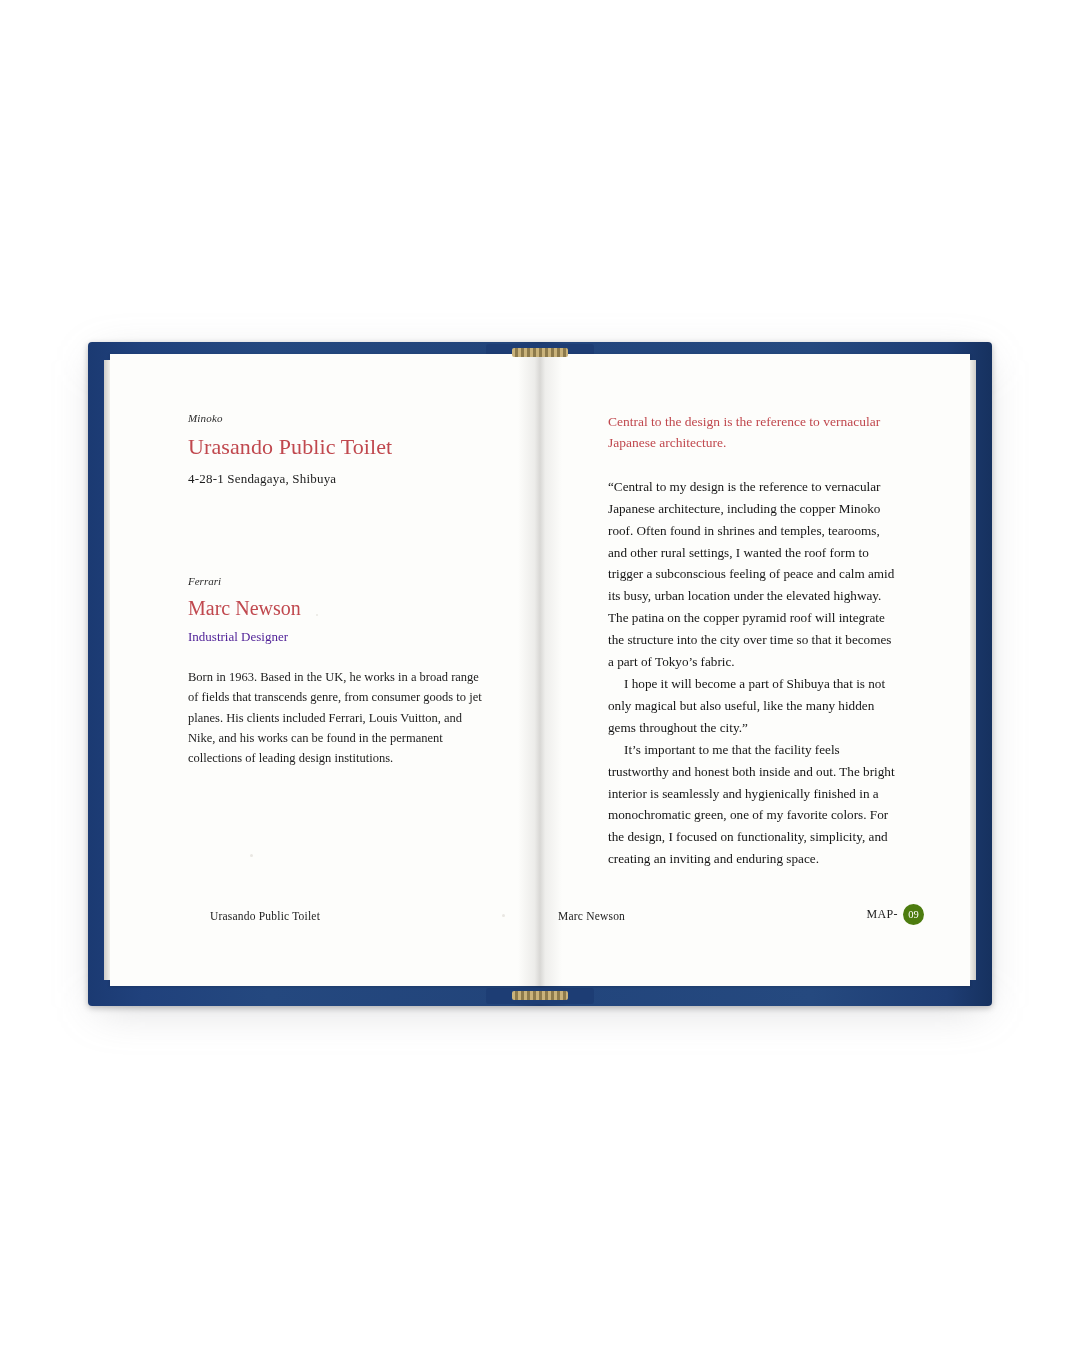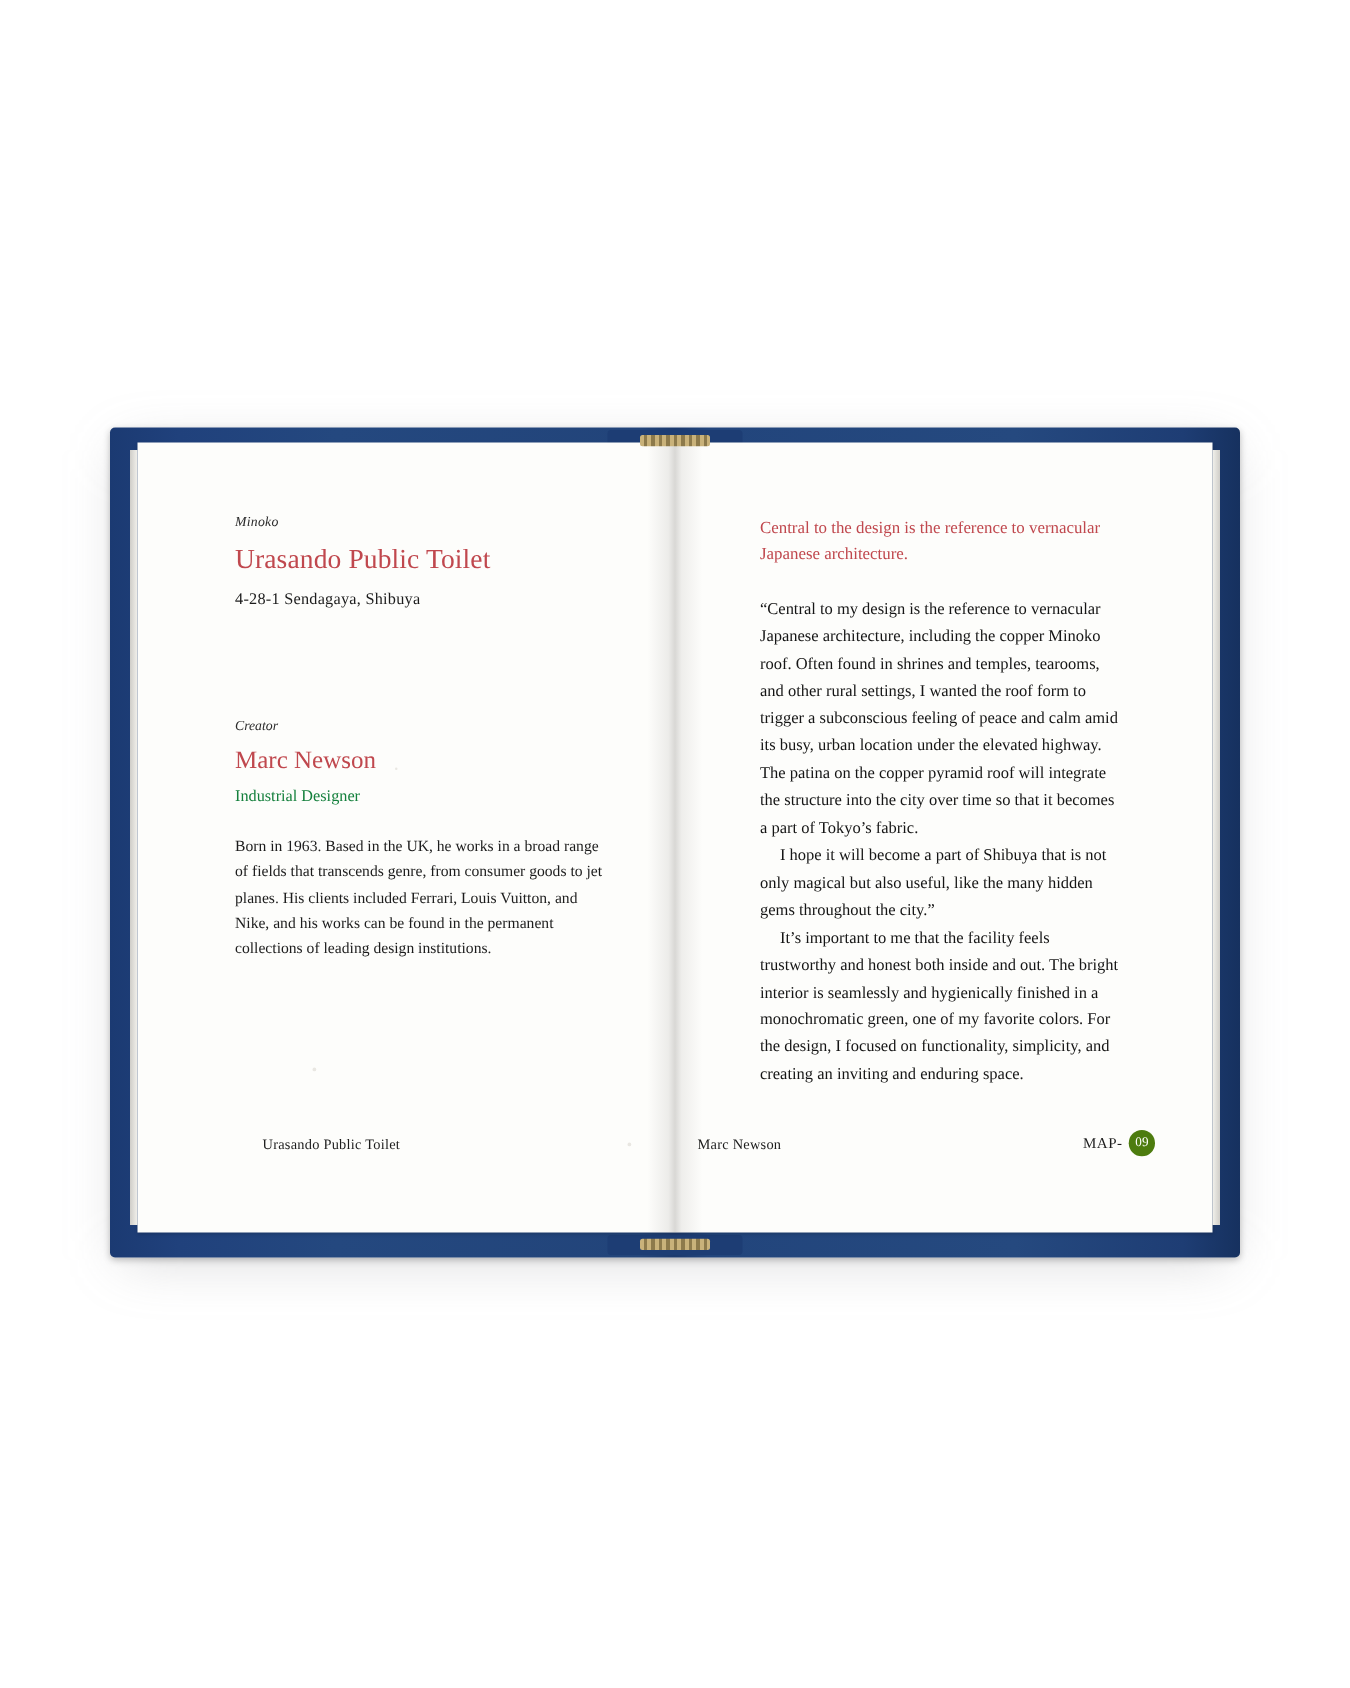--- a/index.html
+++ b/index.html
@@ -152,21 +152,21 @@
     margin: 88px 0 10px 0;
   }
   .creator-name {
     font-size: 20px;
     color: #c0484e;
     margin: 0 0 9px 0;
     font-weight: normal;
   }
   .creator-role {
     font-size: 13px;
-    color: #15803d;
+    color: #4c1d95;
     margin: 0 0 22px 0;
   }
   .bio {
     font-size: 12.5px;
     line-height: 1.62;
     color: #1c1c1c;
     margin: 0;
     max-width: 300px;
   }
 
@@ -240,21 +240,21 @@
 
     <div class="speck" style="left:140px;top:500px;width:3px;height:3px;"></div>
     <div class="speck" style="left:392px;top:560px;width:3px;height:3px;"></div>
     <div class="speck" style="left:206px;top:260px;width:2px;height:2px;"></div>
 
     <div class="page left">
       <p class="kicker">Minoko</p>
       <h1 class="title">Urasando Public Toilet</h1>
       <p class="address">4-28-1 Sendagaya, Shibuya</p>
 
-      <p class="creator-kicker">Creator</p>
+      <p class="creator-kicker">Ferrari</p>
       <h2 class="creator-name">Marc Newson</h2>
       <p class="creator-role">Industrial Designer</p>
       <p class="bio">Born in 1963. Based in the UK, he works in a broad range of fields that transcends genre, from consumer goods to jet planes. His clients included Ferrari, Louis Vuitton, and Nike, and his works can be found in the permanent collections of leading design institutions.</p>
 
       <div class="footer left-foot">Urasando Public Toilet</div>
     </div>
 
     <div class="page right">
       <p class="pull-quote">Central to the design is the reference to vernacular Japanese architecture.</p>
       <p class="body-para">“Central to my design is the reference to vernacular Japanese architecture, including the copper Minoko roof. Often found in shrines and temples, tearooms, and other rural settings, I wanted the roof form to trigger a subconscious feeling of peace and calm amid its busy, urban location under the elevated highway. The patina on the copper pyramid roof will integrate the structure into the city over time so that it becomes a part of Tokyo’s fabric.</p>

